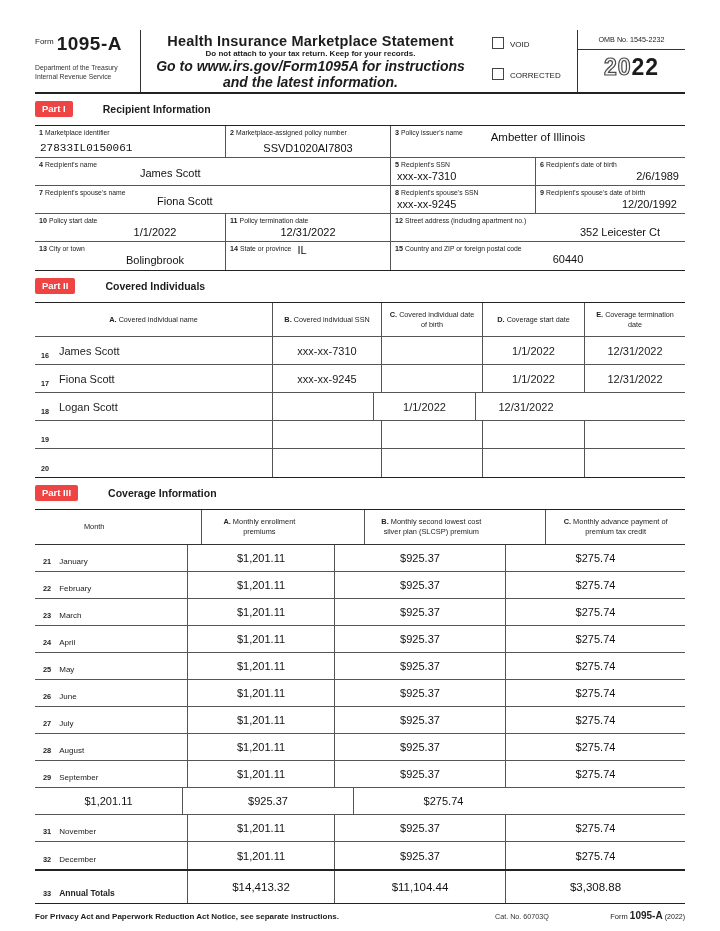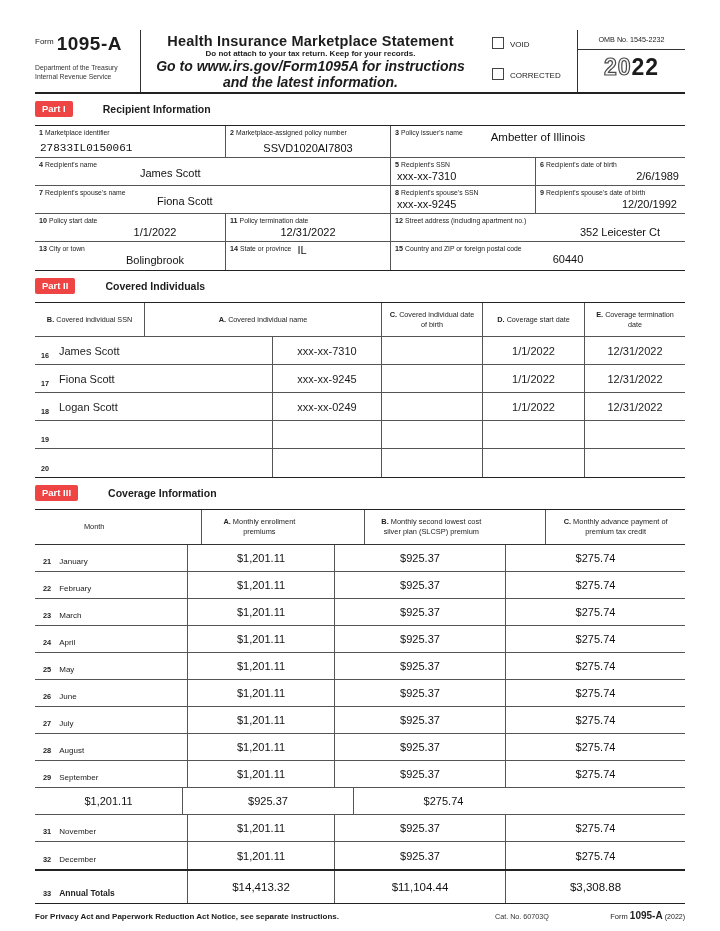--- a/index.html
+++ b/index.html
@@ -220,25 +220,25 @@
     </div>
   </div>
 
   <div class="part-bar">
     <span class="badge">Part II</span>
     <span class="part-title">Covered Individuals</span>
   </div>
 
   <div class="t2">
     <div class="t2-hrow">
+      <div class="t2c c-name hcell">
+          <span><b>A.</b> <span>Covered individual name</span></span>
+        </div>
       <div class="t2c c-ssn hcell">
           <span><b>B.</b> <span>Covered individual SSN</span></span>
-        </div>
-      <div class="t2c c-name hcell">
-          <span><b>A.</b> <span>Covered individual name</span></span>
         </div>
       <div class="t2c c-dob hcell">
           <span><b>C.</b> <span>Covered individual date of birth</span></span>
         </div>
       <div class="t2c c-start hcell">
           <span><b>D.</b> <span>Coverage start date</span></span>
         </div>
       <div class="t2c c-end hcell">
           <span><b>E.</b> <span>Coverage termination date</span></span>
         </div>
@@ -262,21 +262,20 @@
       <div class="t2c c-ssn t2-val">xxx-xx-9245</div>
       <div class="t2c c-dob t2-val"></div>
       <div class="t2c c-start t2-val">1/1/2022</div>
       <div class="t2c c-end t2-val">12/31/2022</div>
     </div>
     <div class="t2-drow">
       <div class="t2c c-name t2-name">
           <span class="rownum">18</span>
           <span>Logan Scott</span>
         </div>
-      <div class="t2c c-ssn t2-val">xxx-xx-0249</div>
       <div class="t2c c-dob t2-val"></div>
       <div class="t2c c-start t2-val">1/1/2022</div>
       <div class="t2c c-end t2-val">12/31/2022</div>
     </div>
     <div class="t2-drow">
       <div class="t2c c-name t2-name">
           <span class="rownum">19</span>
           <span></span>
         </div>
       <div class="t2c c-ssn t2-val"></div>

